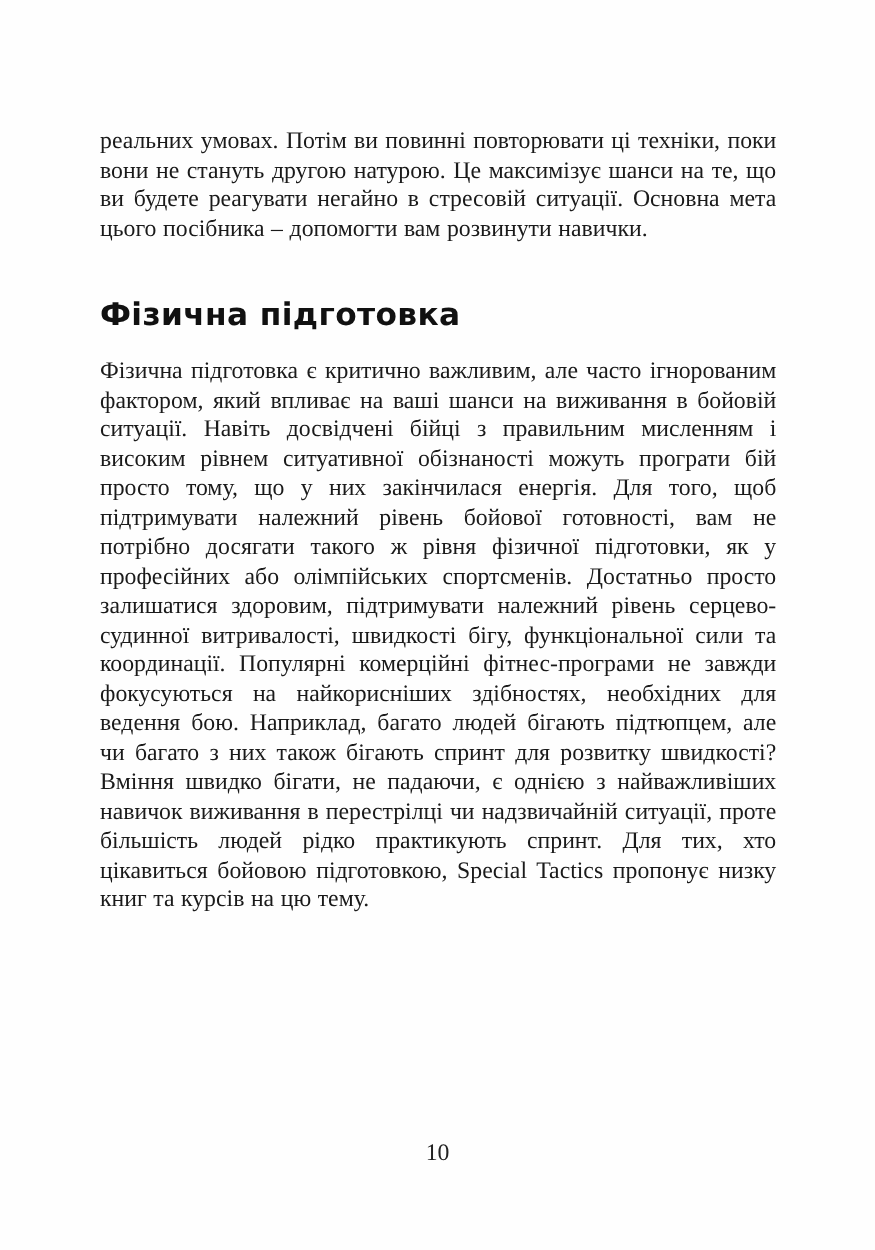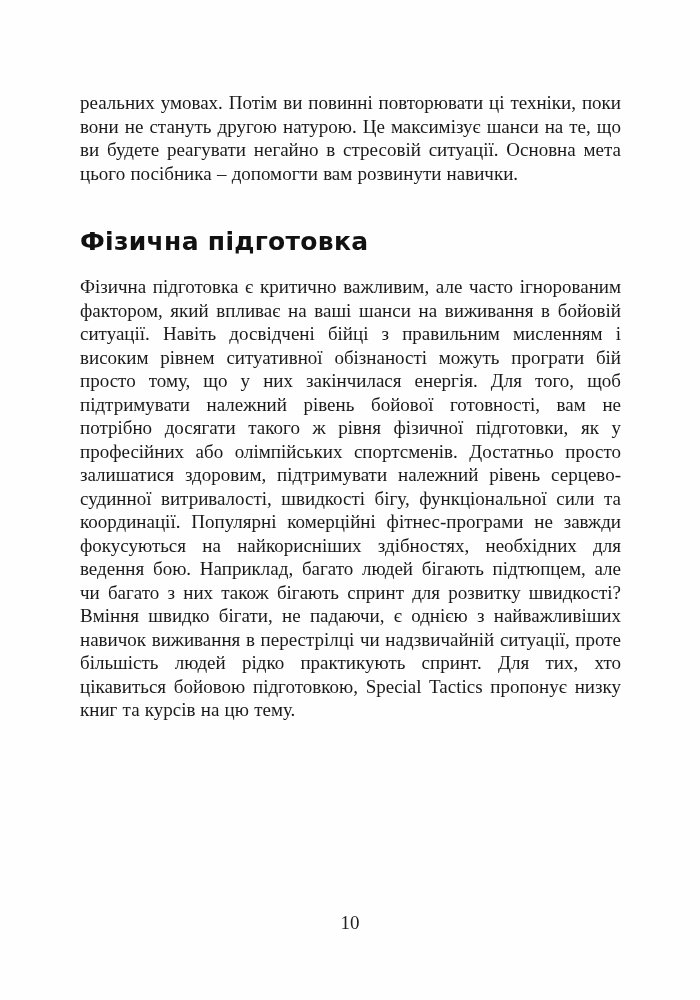--- a/index.html
+++ b/index.html
@@ -16,21 +16,21 @@
     height: 1000px;
     background: #fefefe;
     color: #1a1a1a;
     font-family: "Liberation Serif", serif;
     overflow: hidden;
   }
 
   .content {
     position: absolute;
     left: 80px;
-    top: 91px;
+    top: 101px;
     width: 541px;
   }
 
   .body-text {
     font-size: 19px;
     line-height: 23.5px;
     text-align: justify;
     color: #1a1a1a;
     word-spacing: 0.5px;
   }

